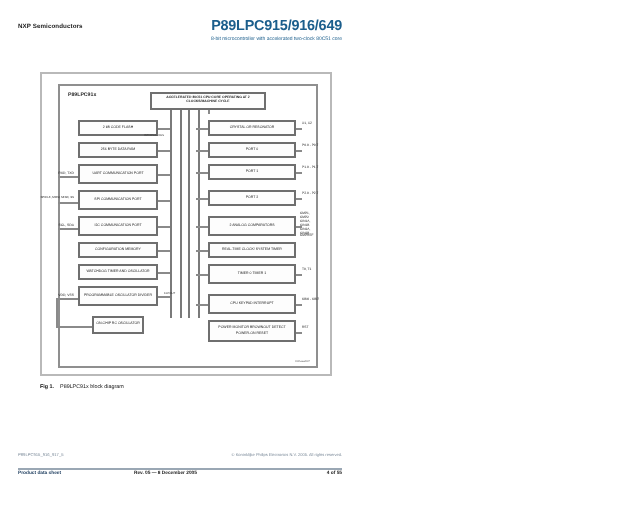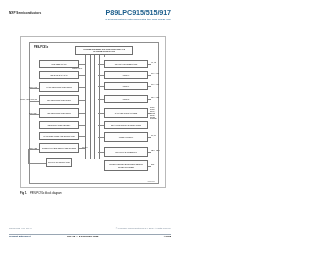--- a/index.html
+++ b/index.html
@@ -141,21 +141,21 @@
   }
 </style>
 </head>
 <body>
 
 <div class="page">
 
   <div class="hdr">
     <div class="hdr-left">NXP Semiconductors</div>
     <div class="hdr-right">
-      <div class="hdr-title">P89LPC915/515/917</div>
+      <div class="hdr-title">P89LPC915/916/649</div>
       <div class="hdr-sub">8-bit microcontroller with accelerated two-clock 80C51 core</div>
     </div>
   </div>
 
   <div class="fig-outer">
     <div class="fig-inner">
 
       <div class="chip-label">P89LPC91x</div>
 
       <div class="blk cpu">

